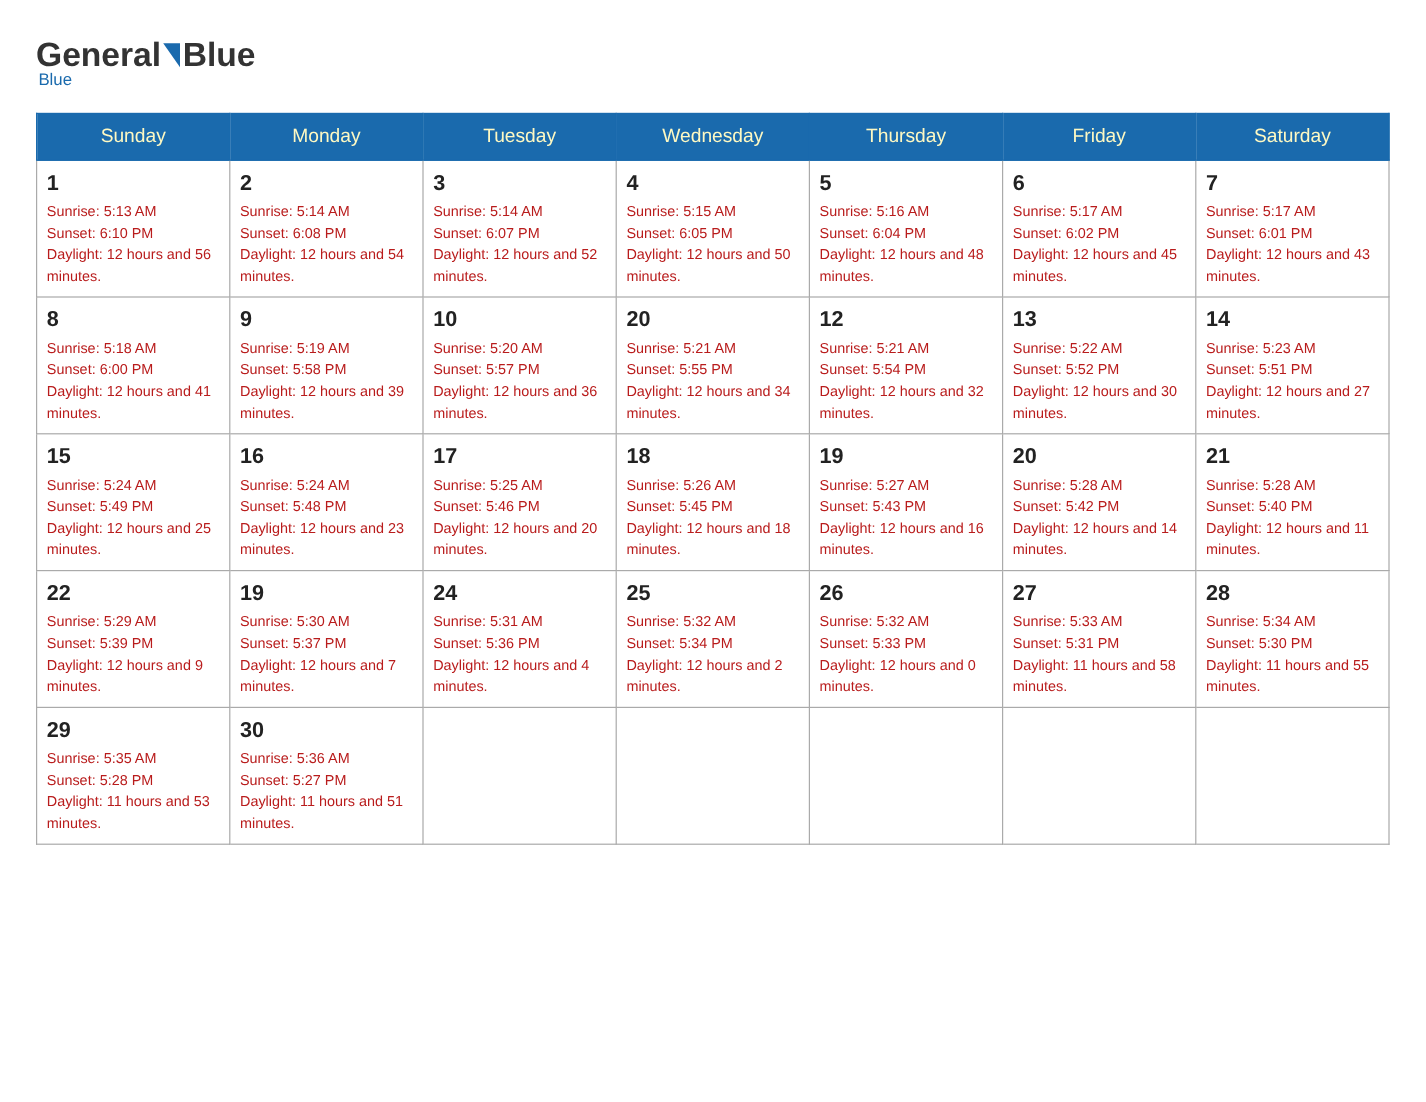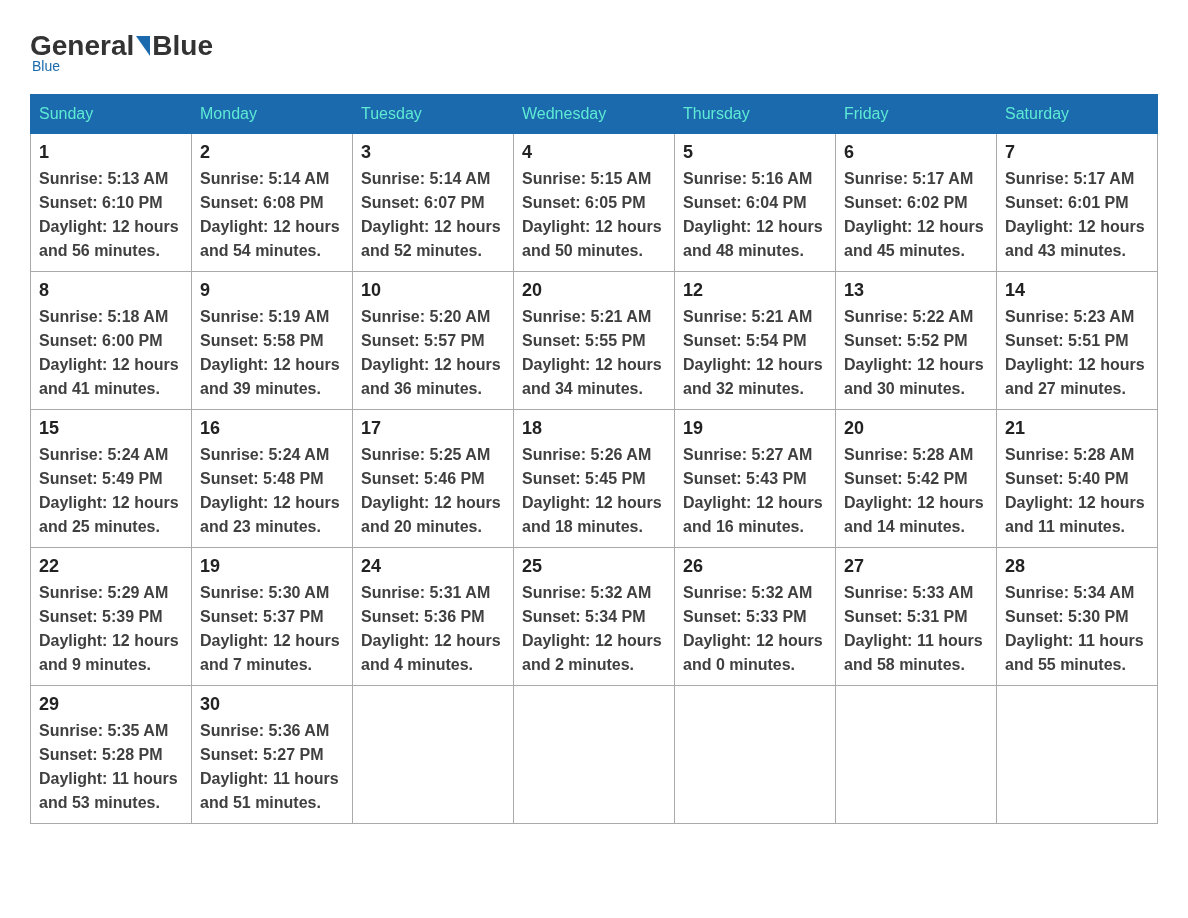--- a/index.html
+++ b/index.html
@@ -55,44 +55,43 @@
     .location {
       font-size: 20px;
       color: #555;
     }
     table {
       width: 100%;
       border-collapse: collapse;
     }
     thead th {
       background-color: #1a6aad;
-      color: #5eead4;
+      color: #fef9c3;
       padding: 10px 8px;
       font-size: 16px;
       font-weight: normal;
-      text-align: left;
+      text-align: center;
       border: 1px solid #1a6aad;
     }
     tbody td {
       border: 1px solid #aaa;
       vertical-align: top;
       padding: 8px;
       width: 14.28%;
     }
     .day-number {
       font-size: 18px;
       font-weight: bold;
       color: #222;
       margin-bottom: 4px;
     }
     .day-info {
-      font-size: 16px;
-      color: #404040;
+      font-size: 12px;
+      color: #b91c1c;
       line-height: 1.5;
-      font-weight: bold;
     }
     tbody tr td {
       height: 110px;
     }
     tbody tr:last-child td {
       height: auto;
     }
   </style>
 </head>
 <body>

